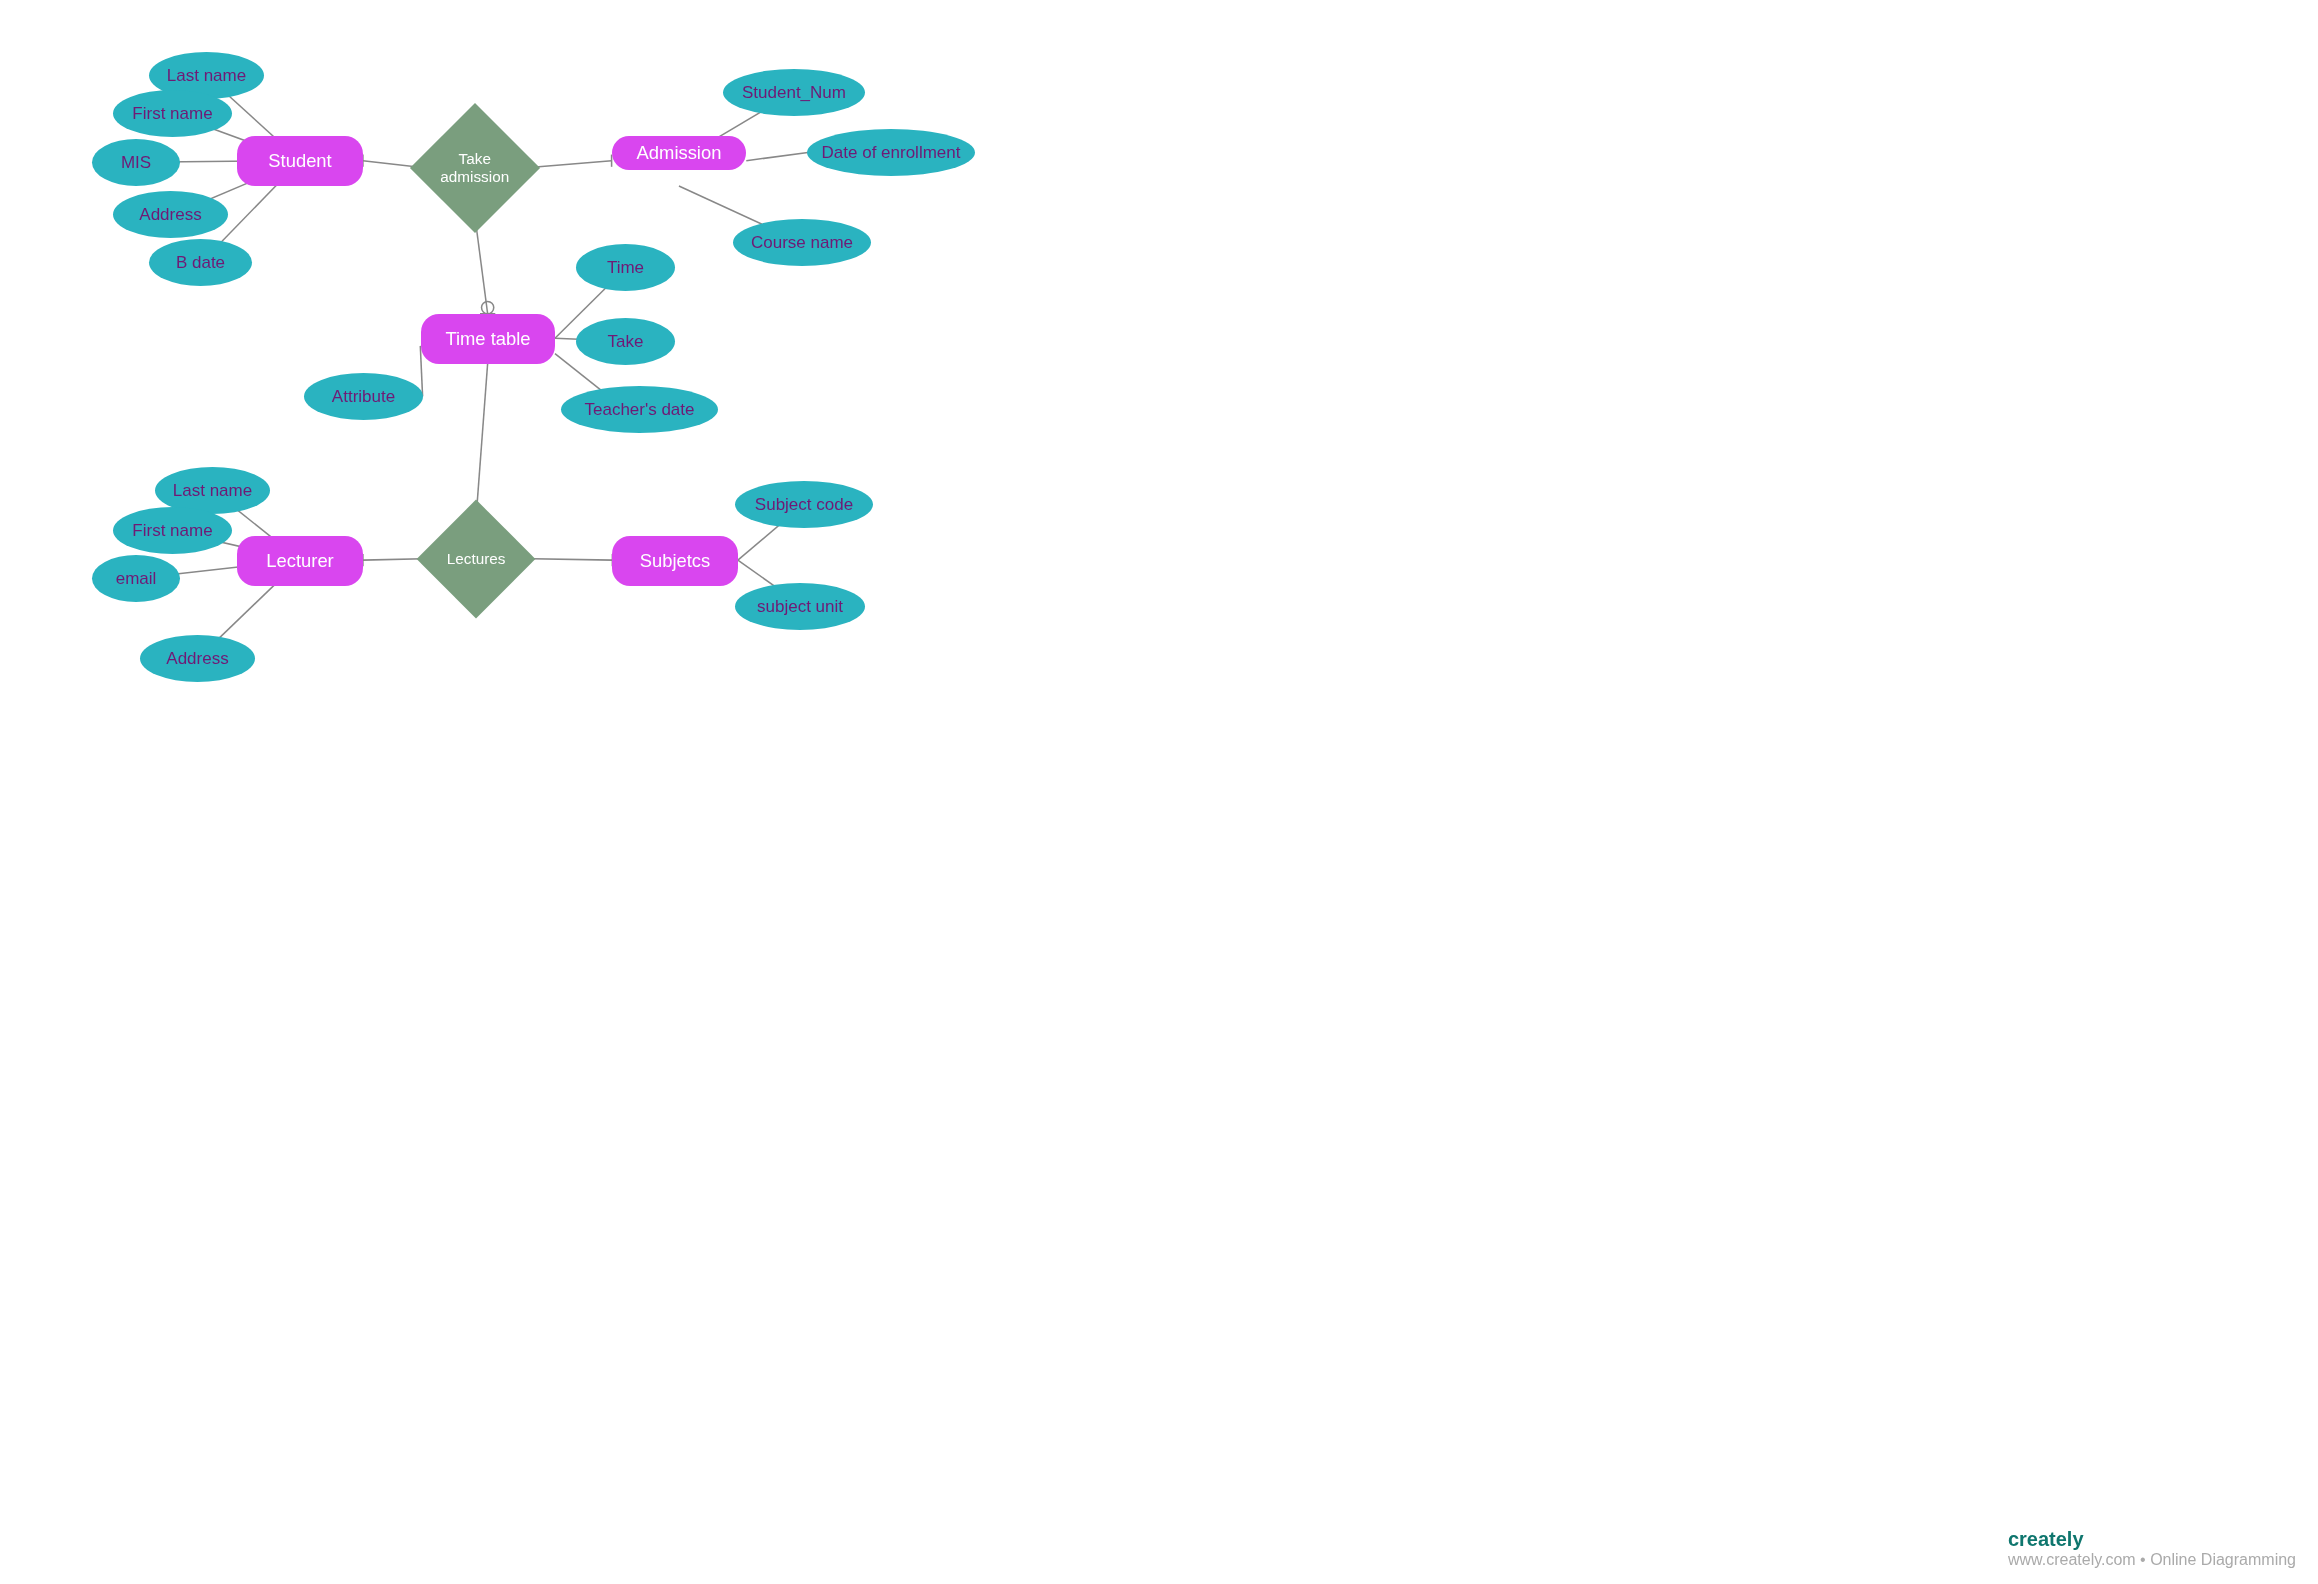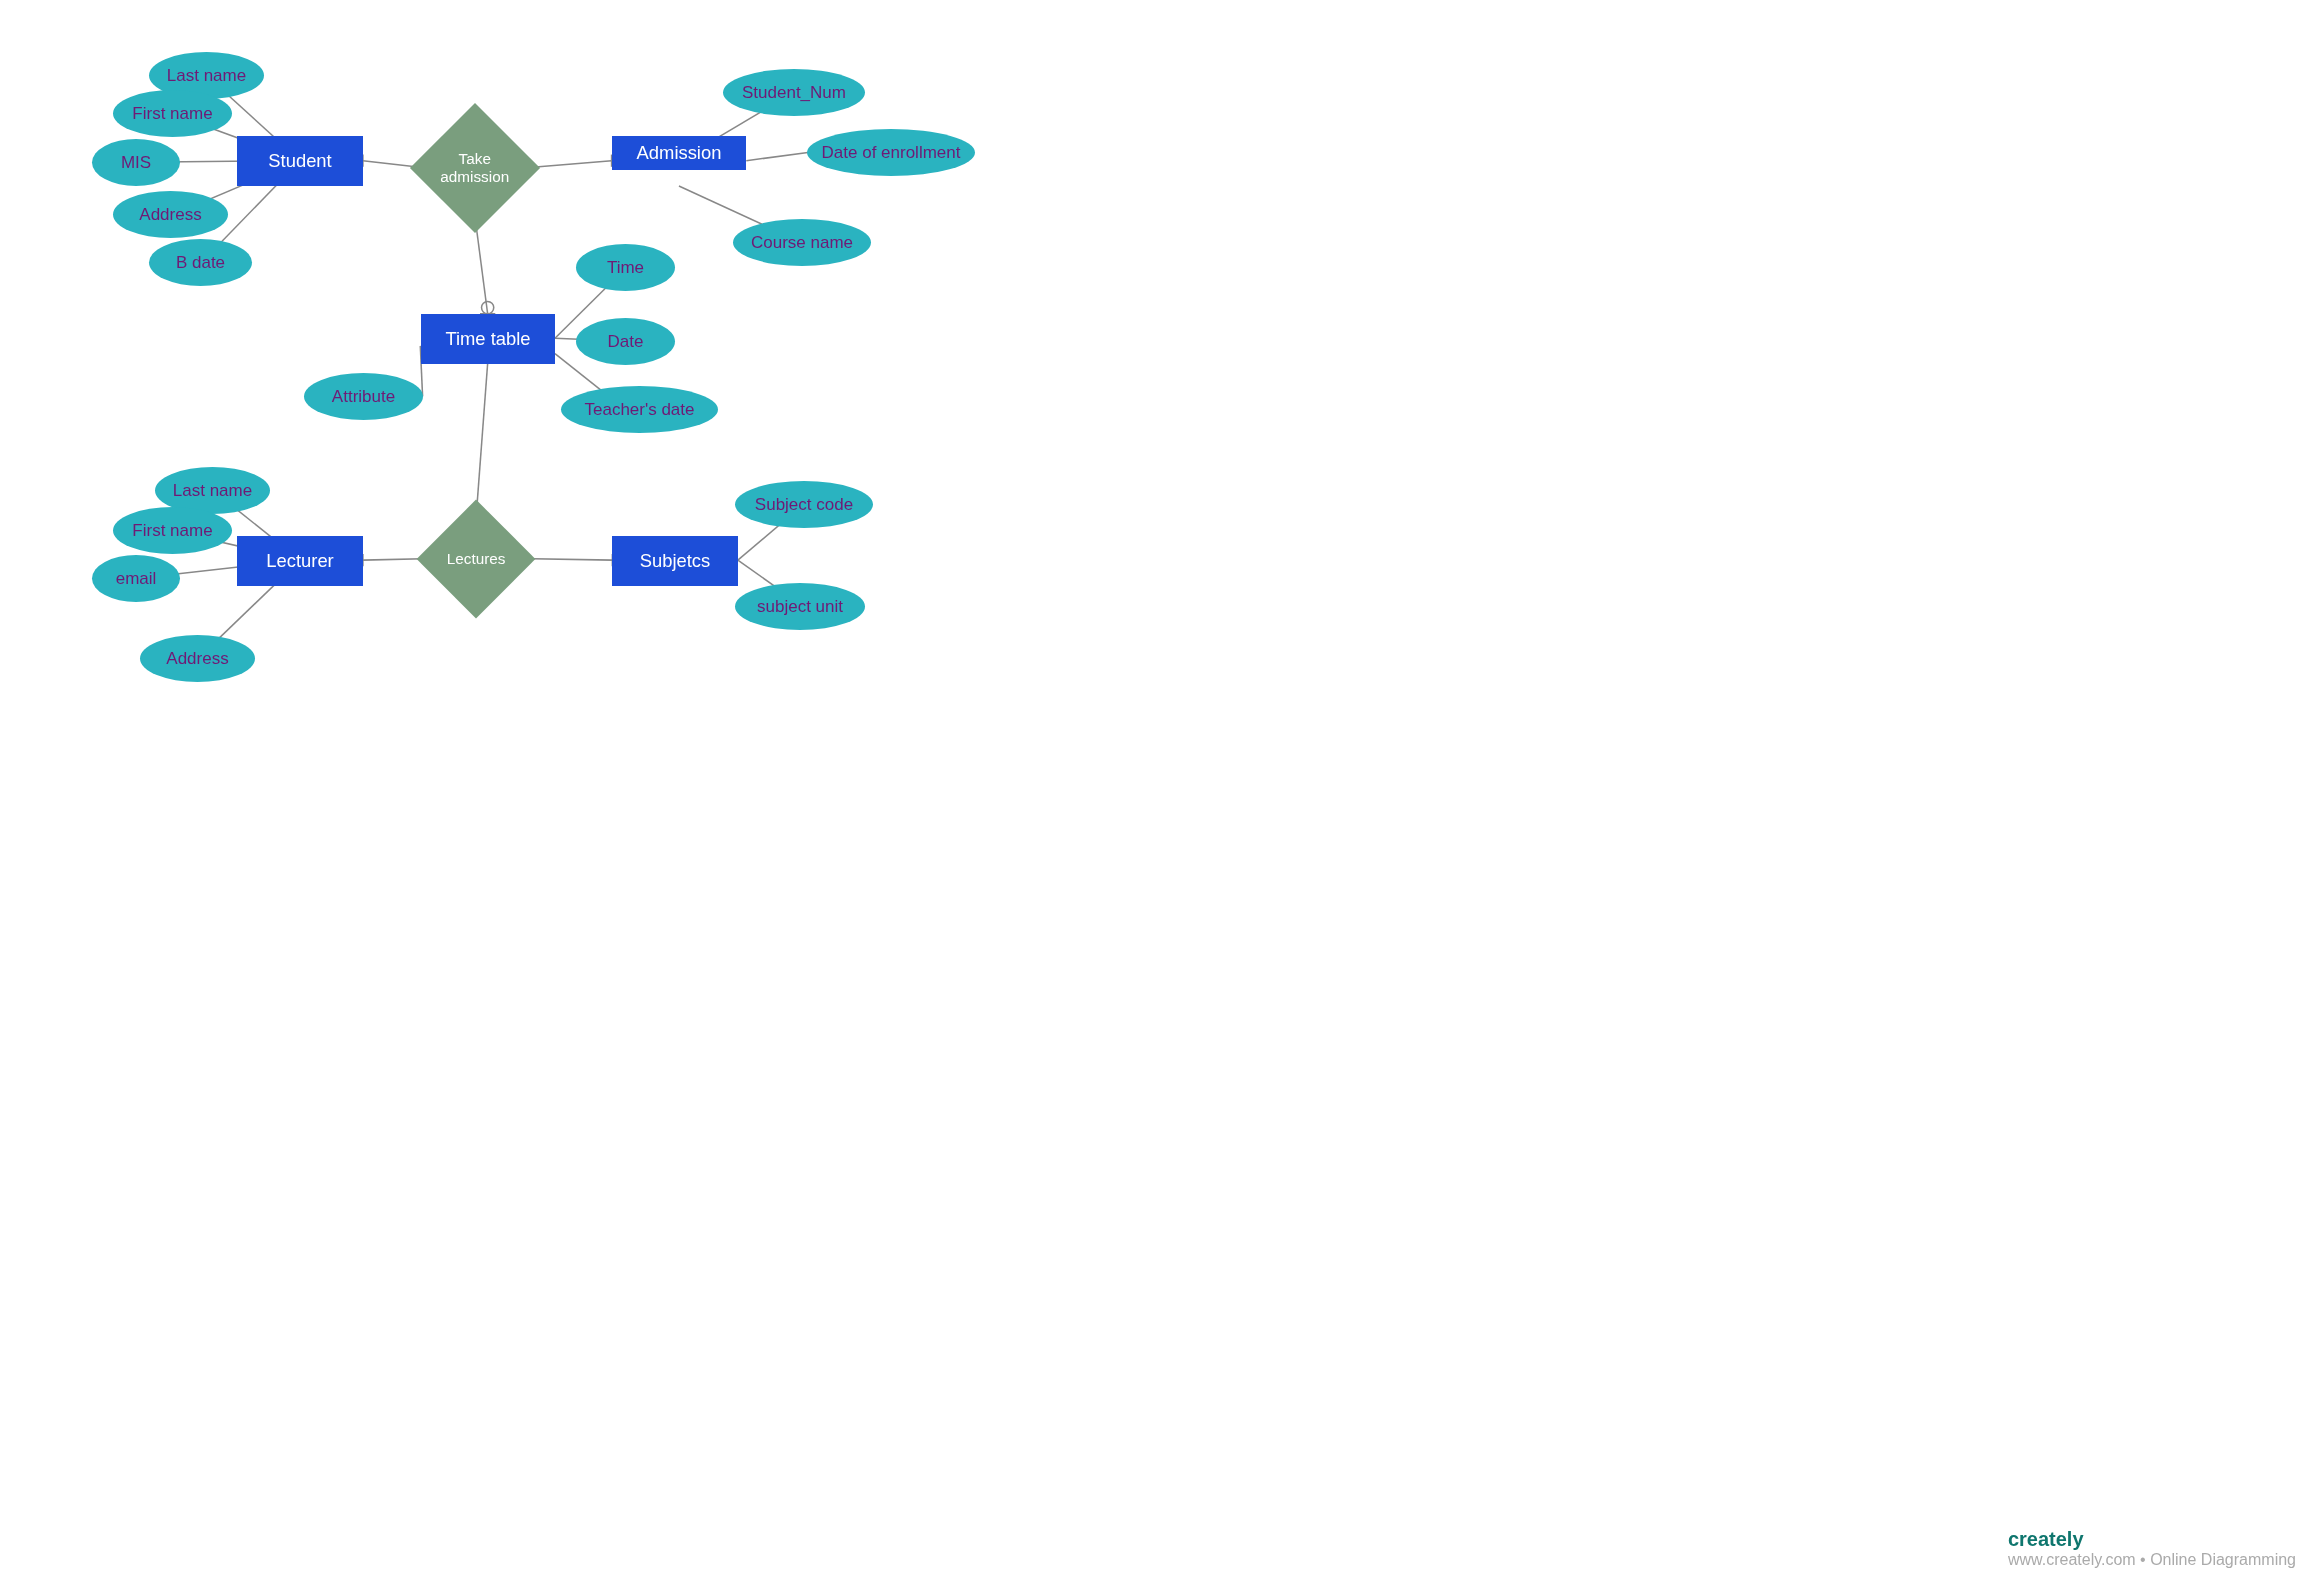--- a/index.html
+++ b/index.html
@@ -24,29 +24,30 @@
       display: flex;
       align-items: center;
       justify-content: center;
       text-align: center;
       font-size: 17px;
       font-weight: 500;
       position: absolute;
       padding: 6.1px 13.8px;
     }
     .rect-label {
-      background: #1d4ed8;
+      background: #d946ef;
       color: white;
       display: flex;
       align-items: center;
       justify-content: center;
       text-align: center;
       font-size: 18.4px;
       font-weight: 500;
       position: absolute;
+      border-radius: 18px;
     }
     .diamond-label {
       background: #7a9e7e;
       color: white;
       display: flex;
       align-items: center;
       justify-content: center;
       text-align: center;
       font-size: 18.4px;
       font-weight: 500;
@@ -185,21 +186,21 @@
 
 <div class="ellipse-label" style="left:733px; top:219px; width:138px; height:47px;">
   <span>Course name</span>
 </div>
 
 <div class="ellipse-label" style="left:576px; top:244px; width:99px; height:47px;">
   <span>Time</span>
 </div>
 
 <div class="ellipse-label" style="left:576px; top:318px; width:99px; height:47px;">
-  <span>Date</span>
+  <span>Take</span>
 </div>
 
 <div class="ellipse-label" style="left:561px; top:386px; width:157px; height:47px;">
   <span>Teacher's date</span>
 </div>
 
 <div class="ellipse-label" style="left:304px; top:373px; width:119px; height:47px;">
   <span>Attribute</span>
 </div>
 

